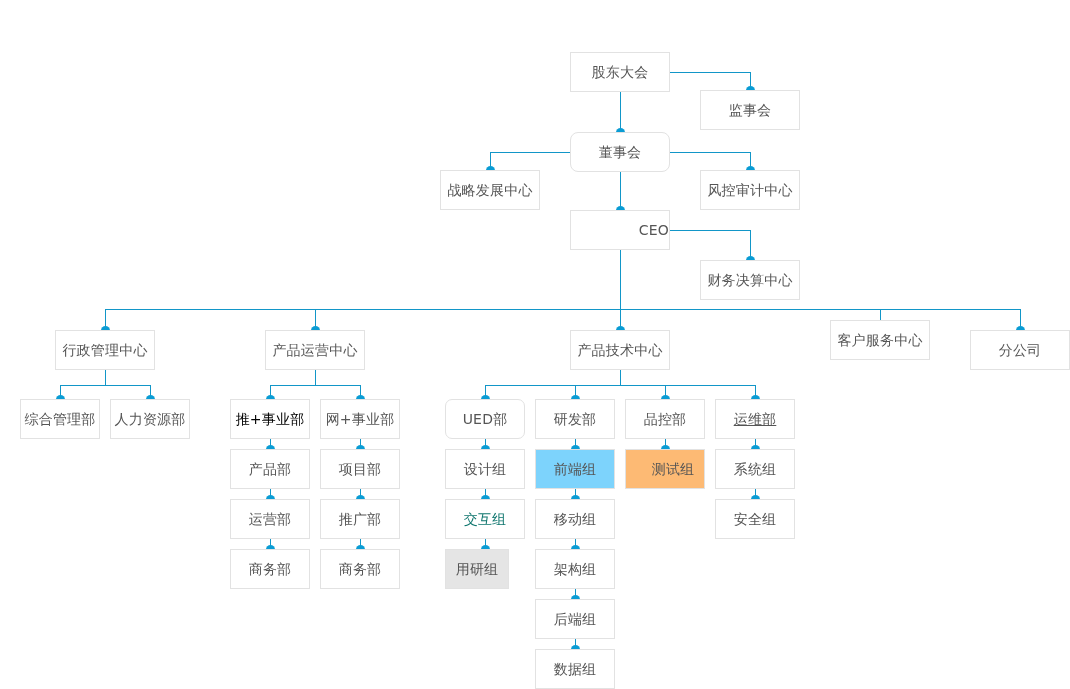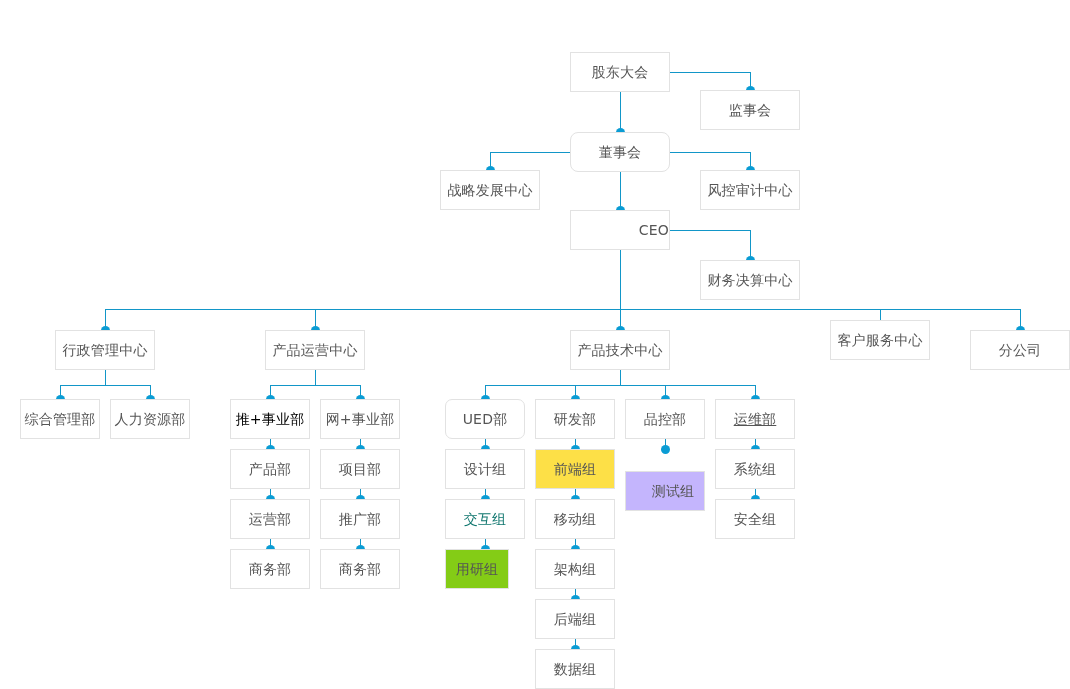--- a/index.html
+++ b/index.html
@@ -222,39 +222,39 @@
       </div>
       <div class="node" style="left: 625px; top: 399px; width: 80px; height: 40px; border-color: rgb(226, 226, 226); background: rgb(255, 255, 255); color: rgb(85, 85, 85);">
         <span class="node-label">品控部</span>
       </div>
       <div class="node" style="left: 715px; top: 399px; width: 80px; height: 40px; border-color: rgb(226, 226, 226); background: rgb(255, 255, 255); color: rgb(85, 85, 85); text-decoration: underline;">
         <span class="node-label">运维部</span>
       </div>
       <div class="node" style="left: 445px; top: 449px; width: 80px; height: 40px; border-color: rgb(226, 226, 226); background: rgb(255, 255, 255); color: rgb(85, 85, 85);">
         <span class="node-label">设计组</span>
       </div>
-      <div class="node" style="left: 535px; top: 449px; width: 80px; height: 40px; border-color: rgb(226, 226, 226); background: #fde047; color: rgb(85, 85, 85);">
+      <div class="node" style="left: 535px; top: 449px; width: 80px; height: 40px; border-color: rgb(226, 226, 226); background: #7dd3fc; color: rgb(85, 85, 85);">
         <span class="node-label">前端组</span>
       </div>
-      <div class="node" style="left: 625px; top: 471px; width: 80px; height: 40px; border-color: rgb(226, 226, 226); background: #c4b5fd; color: rgb(85, 85, 85); padding-left: 16px;">
+      <div class="node" style="left: 625px; top: 449px; width: 80px; height: 40px; border-color: rgb(226, 226, 226); background: #fdba74; color: rgb(85, 85, 85); padding-left: 16px;">
         <span class="node-label">测试组</span>
       </div>
       <div class="node" style="left: 715px; top: 449px; width: 80px; height: 40px; border-color: rgb(226, 226, 226); background: rgb(255, 255, 255); color: rgb(85, 85, 85);">
         <span class="node-label">系统组</span>
       </div>
       <div class="node" style="left: 445px; top: 499px; width: 80px; height: 40px; border-color: rgb(226, 226, 226); background: rgb(255, 255, 255); color: #0f766e;">
         <span class="node-label">交互组</span>
       </div>
       <div class="node" style="left: 535px; top: 499px; width: 80px; height: 40px; border-color: rgb(226, 226, 226); background: rgb(255, 255, 255); color: rgb(85, 85, 85);">
         <span class="node-label">移动组</span>
       </div>
       <div class="node" style="left: 715px; top: 499px; width: 80px; height: 40px; border-color: rgb(226, 226, 226); background: rgb(255, 255, 255); color: rgb(85, 85, 85);">
         <span class="node-label">安全组</span>
       </div>
-      <div class="node" style="left: 445px; top: 549px; width: 64px; height: 40px; border-color: rgb(226, 226, 226); background: #84cc16; color: rgb(85, 85, 85);">
+      <div class="node" style="left: 445px; top: 549px; width: 64px; height: 40px; border-color: rgb(226, 226, 226); background: #e5e5e5; color: rgb(85, 85, 85);">
         <span class="node-label">用研组</span>
       </div>
       <div class="node" style="left: 535px; top: 549px; width: 80px; height: 40px; border-color: rgb(226, 226, 226); background: rgb(255, 255, 255); color: rgb(85, 85, 85);">
         <span class="node-label">架构组</span>
       </div>
       <div class="node" style="left: 535px; top: 599px; width: 80px; height: 40px; border-color: rgb(226, 226, 226); background: rgb(255, 255, 255); color: rgb(85, 85, 85);">
         <span class="node-label">后端组</span>
       </div>
       <div class="node" style="left: 535px; top: 649px; width: 80px; height: 40px; border-color: rgb(226, 226, 226); background: rgb(255, 255, 255); color: rgb(85, 85, 85);">
         <span class="node-label">数据组</span>

